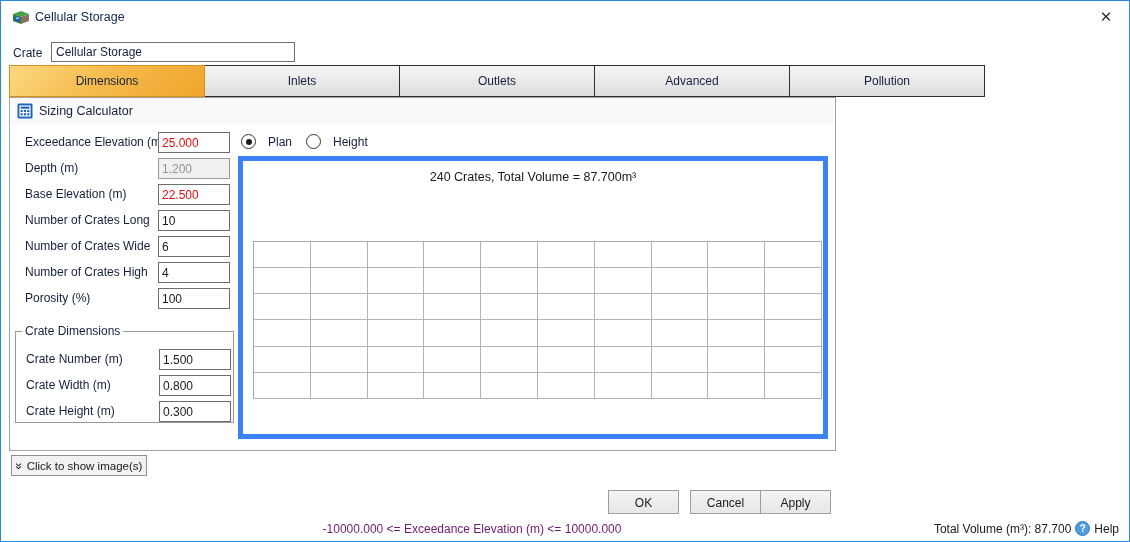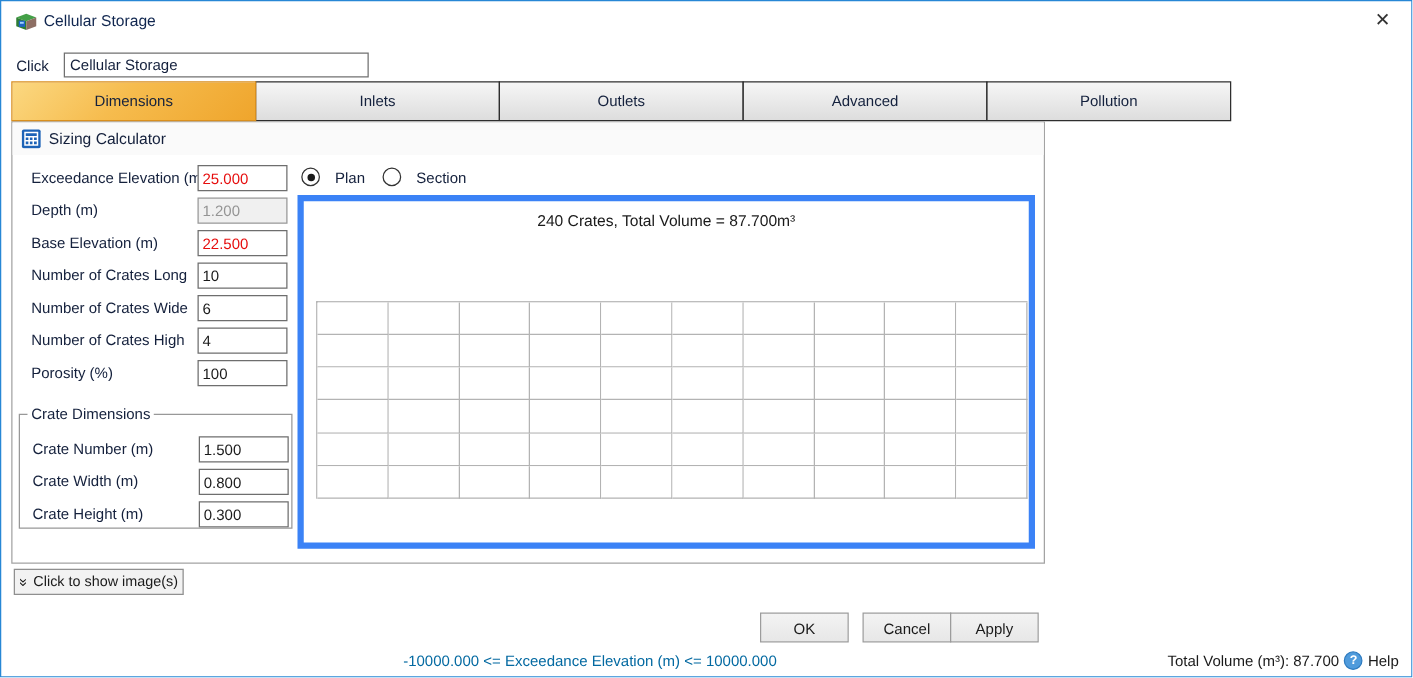--- a/index.html
+++ b/index.html
@@ -61,21 +61,21 @@
                    display:inline-flex;align-items:center;gap:4px;padding:0 4px;
                    background:#f2f2f2;border:1px solid #8f8f8f;font-size:11.5px;color:#1a1a1a;cursor:pointer;}
   .chevrons{display:inline-block;transform:rotate(90deg);font-size:12px;line-height:1;color:#111;}
   .footer-btn{position:absolute;top:489px;width:71px;height:24px;box-sizing:border-box;
               background:linear-gradient(180deg,#f3f3f3,#e7e7e7);border:1px solid #9c9c9c;
               font-family:"Liberation Sans",sans-serif;font-size:12px;color:#1a1a1a;
               text-align:center;line-height:22px;cursor:pointer;}
   .btn-ok{left:607px;} .btn-cancel{left:689px;} .btn-apply{left:759px;}
   .statusbar{position:absolute;left:1px;right:1px;bottom:1px;height:21px;background:#fff;}
   .status-center{position:absolute;left:0;top:3px;width:940px;text-align:center;
-                 font-size:12px;color:#0369a1;}
+                 font-size:12px;color:#701a75;}
   .status-right{position:absolute;right:9px;top:2px;display:flex;align-items:center;gap:4px;
                 font-size:12px;color:#1a1a1a;}
   .help-icon{width:15px;height:15px;border-radius:50%;background:#4f9bdc;border:1px solid #2f7cc0;
              box-sizing:border-box;color:#fff;font-size:10px;font-weight:bold;text-align:center;
              line-height:13px;cursor:pointer;}
   .help-label{cursor:pointer;}
 </style>
 </head>
 <body>
 
@@ -86,21 +86,21 @@
       <polygon points="1,4 9,1 17,4 9,7" fill="#43a047"></polygon>
       <polygon points="1,4 9,7 9,14 1,11" fill="#2e7d32"></polygon>
       <polygon points="9,7 17,4 17,11 9,14" fill="#8d6e63"></polygon>
       <rect x="3" y="6.5" width="5" height="5" fill="#1e63c4"></rect>
       <rect x="4" y="7.5" width="3" height="1.5" fill="#9fd3ff"></rect>
     </svg>
     <span class="title-text">Cellular Storage</span>
     <span class="close-btn">✕</span>
   </div>
 
-  <span class="name-label">Click</span>
+  <span class="name-label">Crate</span>
   <input class="name-input" type="text" value="Cellular Storage" style="">
 
   <div class="tabstrip">
     <div class="tab active">Dimensions</div>
     <div class="tab">Inlets</div>
     <div class="tab">Outlets</div>
     <div class="tab">Advanced</div>
     <div class="tab">Pollution</div>
   </div>
 
@@ -141,21 +141,21 @@
 
   <div class="radio-group">
     <div class="radio-option">
       <span class="radio-circle">
           <span class="radio-dot"></span>
         </span>
       <span class="radio-label">Plan</span>
     </div>
     <div class="radio-option">
       <span class="radio-circle"></span>
-      <span class="radio-label">Section</span>
+      <span class="radio-label">Height</span>
     </div>
   </div>
 
   <div class="groupbox">
     <span class="groupbox-legend">Crate Dimensions</span>
     <span class="gb-label" style="top:17px;">Crate Number (m)</span>
     <input class="gb-input" style="top: 17px;" type="text" value="1.500">
     <span class="gb-label" style="top:43px;">Crate Width (m)</span>
     <input class="gb-input" style="top: 43px;" type="text" value="0.800">
     <span class="gb-label" style="top:69px;">Crate Height (m)</span>

